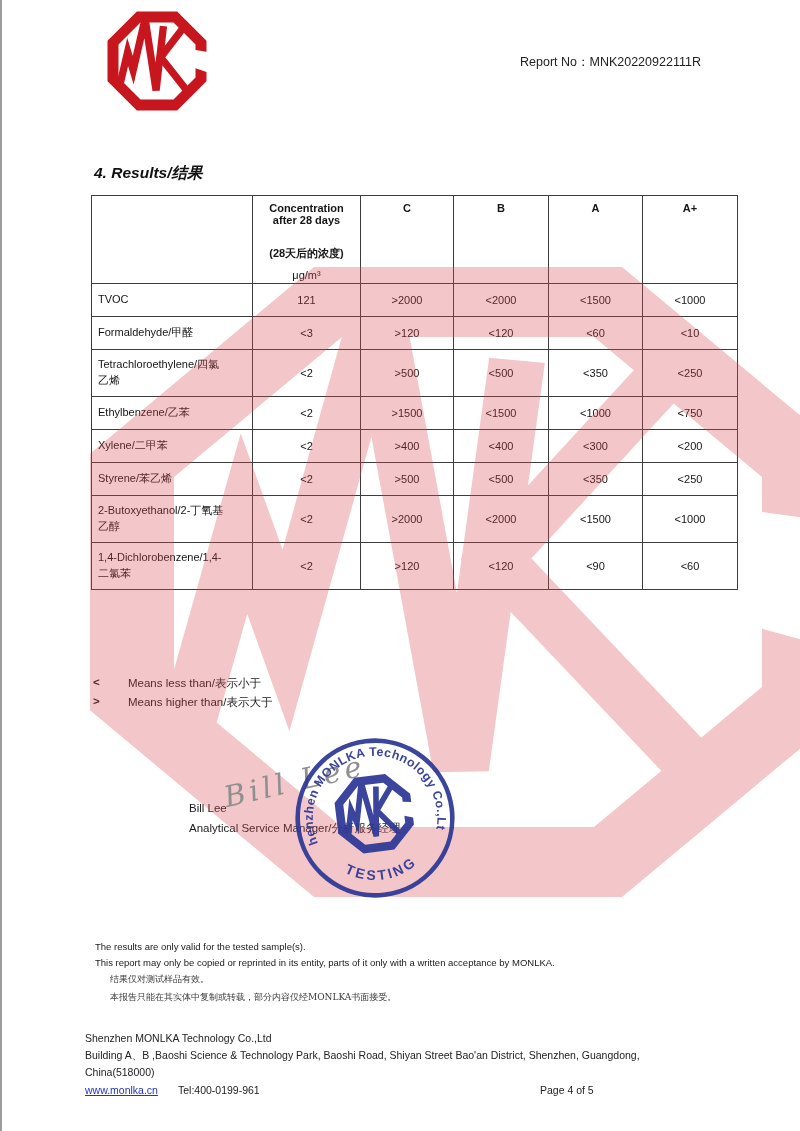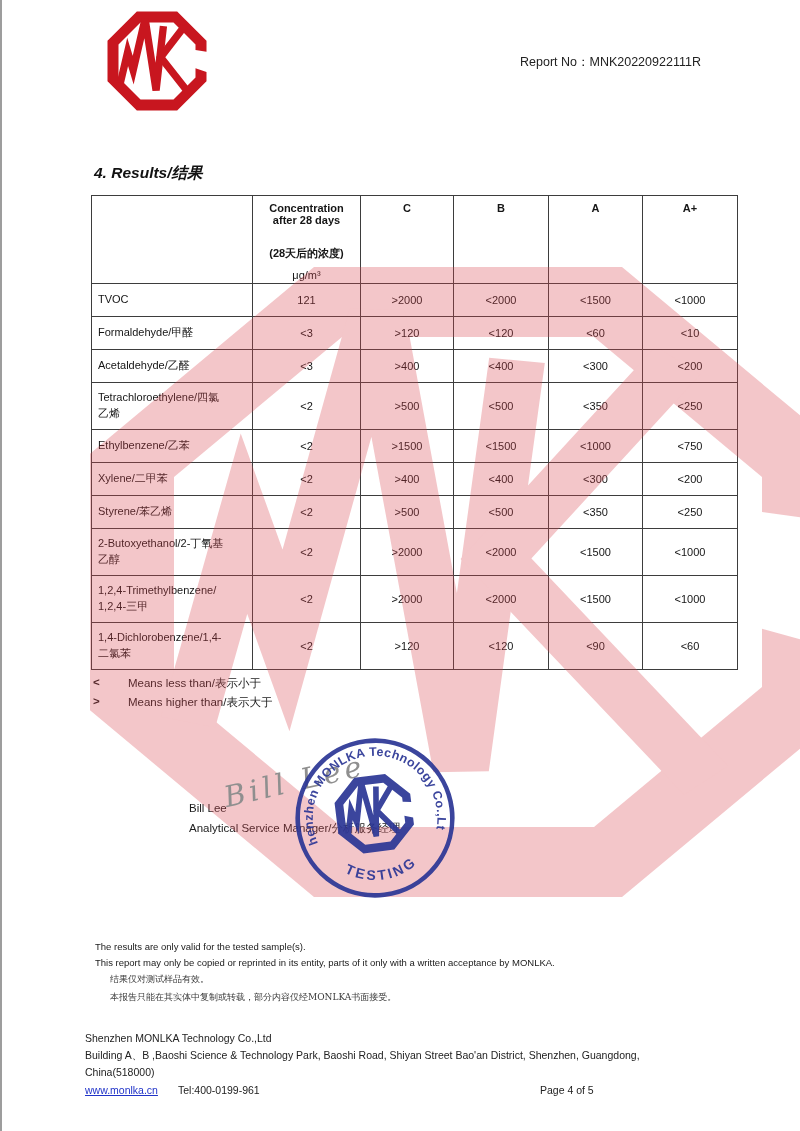--- a/index.html
+++ b/index.html
@@ -121,73 +121,56 @@
         <td>&lt;1000</td>
       </tr>
       <tr class="single">
         <td class="name-cell">Formaldehyde/甲醛</td>
         <td>&lt;3</td>
         <td>&gt;120</td>
         <td>&lt;120</td>
         <td>&lt;60</td>
         <td>&lt;10</td>
       </tr>
-      <tr class="single">
-        <td class="name-cell">Acetaldehyde/乙醛</td>
-        <td>&lt;3</td>
+      <tr class="double">
+        <td class="name-cell">Tetrachloroethylene/四氯
+乙烯</td>
+        <td>&lt;2</td>
+        <td>&gt;500</td>
+        <td>&lt;500</td>
+        <td>&lt;350</td>
+        <td>&lt;250</td>
+      </tr>
+      <tr class="single">
+        <td class="name-cell">Ethylbenzene/乙苯</td>
+        <td>&lt;2</td>
+        <td>&gt;1500</td>
+        <td>&lt;1500</td>
+        <td>&lt;1000</td>
+        <td>&lt;750</td>
+      </tr>
+      <tr class="single">
+        <td class="name-cell">Xylene/二甲苯</td>
+        <td>&lt;2</td>
         <td>&gt;400</td>
         <td>&lt;400</td>
         <td>&lt;300</td>
         <td>&lt;200</td>
       </tr>
-      <tr class="double">
-        <td class="name-cell">Tetrachloroethylene/四氯
-乙烯</td>
+      <tr class="single">
+        <td class="name-cell">Styrene/苯乙烯</td>
         <td>&lt;2</td>
         <td>&gt;500</td>
         <td>&lt;500</td>
         <td>&lt;350</td>
         <td>&lt;250</td>
       </tr>
-      <tr class="single">
-        <td class="name-cell">Ethylbenzene/乙苯</td>
-        <td>&lt;2</td>
-        <td>&gt;1500</td>
-        <td>&lt;1500</td>
-        <td>&lt;1000</td>
-        <td>&lt;750</td>
-      </tr>
-      <tr class="single">
-        <td class="name-cell">Xylene/二甲苯</td>
-        <td>&lt;2</td>
-        <td>&gt;400</td>
-        <td>&lt;400</td>
-        <td>&lt;300</td>
-        <td>&lt;200</td>
-      </tr>
-      <tr class="single">
-        <td class="name-cell">Styrene/苯乙烯</td>
-        <td>&lt;2</td>
-        <td>&gt;500</td>
-        <td>&lt;500</td>
-        <td>&lt;350</td>
-        <td>&lt;250</td>
-      </tr>
       <tr class="double">
         <td class="name-cell">2-Butoxyethanol/2-丁氧基
 乙醇</td>
-        <td>&lt;2</td>
-        <td>&gt;2000</td>
-        <td>&lt;2000</td>
-        <td>&lt;1500</td>
-        <td>&lt;1000</td>
-      </tr>
-      <tr class="double">
-        <td class="name-cell">1,2,4-Trimethylbenzene/
-1,2,4-三甲</td>
         <td>&lt;2</td>
         <td>&gt;2000</td>
         <td>&lt;2000</td>
         <td>&lt;1500</td>
         <td>&lt;1000</td>
       </tr>
       <tr class="double">
         <td class="name-cell">1,4-Dichlorobenzene/1,4-
 二氯苯</td>
         <td>&lt;2</td>

